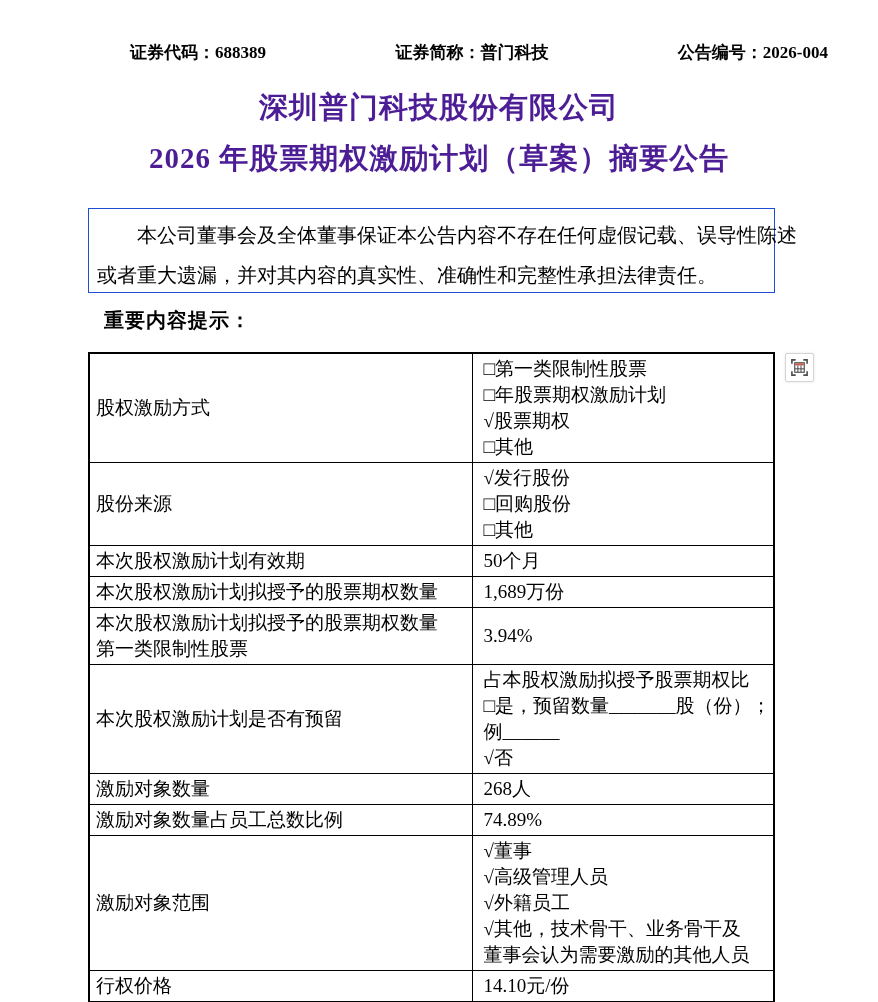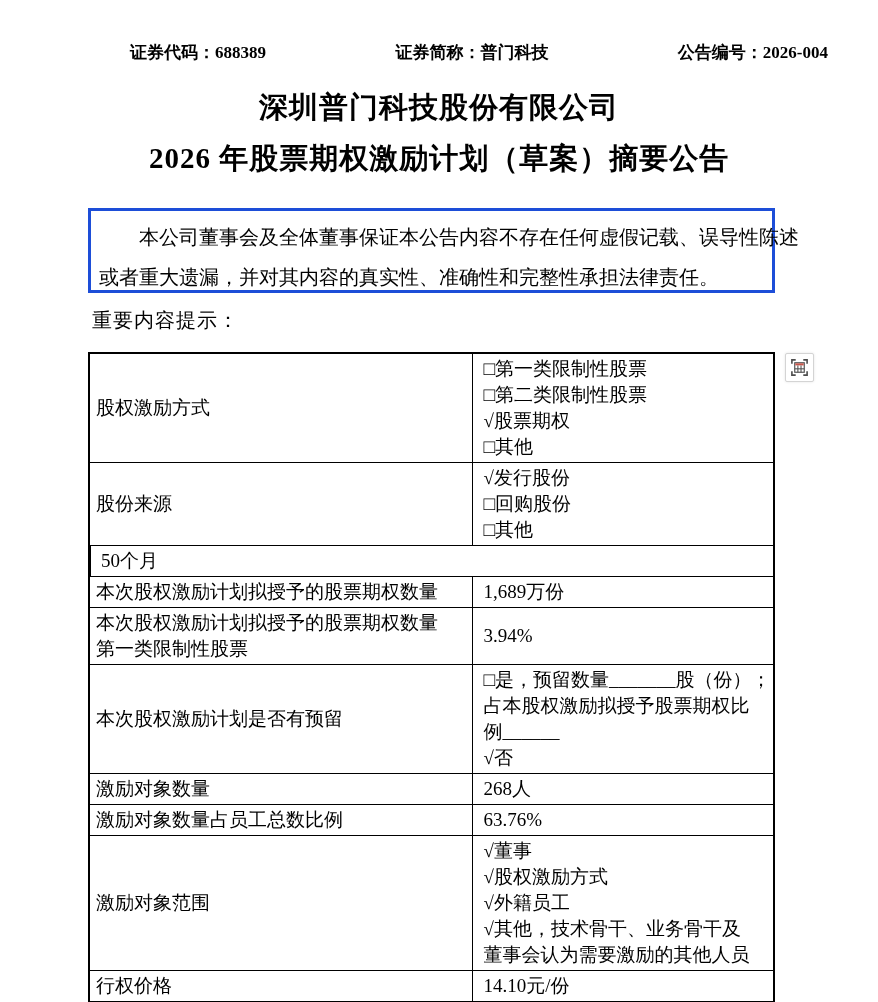--- a/index.html
+++ b/index.html
@@ -8,36 +8,36 @@
     font-family:"Liberation Serif","DejaVu Serif",serif;color:#000;
     overflow:hidden;
   }
   .doc-header{
     position:absolute;top:41px;left:90px;width:698px;
     display:flex;justify-content:space-between;
     font-weight:bold;font-size:17px;white-space:nowrap;margin-left:40px;
   }
   .title{
     position:absolute;left:0;width:878px;text-align:center;
-    color:#000000;font-weight:bold;font-size:29px;white-space:nowrap;
+    color:#4c1d95;font-weight:bold;font-size:29px;white-space:nowrap;
     letter-spacing:1px;
   }
   .title.t1{top:88px;}
   .title.t2{top:139px;}
   .disclaimer{
     position:absolute;top:208px;left:88px;width:687px;height:85px;
-    border:3px solid #1d4ed8;box-sizing:border-box;
+    border:1px solid #1d4ed8;box-sizing:border-box;
     font-size:20px;line-height:40px;
     padding:6px 10px 0 8px;
   }
   .disclaimer .dline{white-space:nowrap;}
   .disclaimer .dline.first{text-indent:2em;}
   .section-heading{
-    position:absolute;top:307px;left:92px;
-    font-weight:normal;font-size:20px;letter-spacing:1px;
+    position:absolute;top:307px;left:104px;
+    font-weight:bold;font-size:20px;letter-spacing:1px;
   }
   .tbl{
     position:absolute;top:352px;left:88px;width:687px;
     border:2px solid #000;box-sizing:border-box;
     font-size:19px;
   }
   .trow{display:flex;}
   .trow + .trow{border-top:1.5px solid #000;}
   .cell{
     box-sizing:border-box;line-height:26px;
@@ -73,36 +73,39 @@
 
 <div class="section-heading">重要内容提示：</div>
 
 <div class="tbl">
     <div class="trow">
       <div class="cell label">
         <div class="line">股权激励方式</div>
       </div>
       <div class="cell value">
         <div class="line">□第一类限制性股票</div>
-        <div class="line">□第二类限制性股票</div>
+        <div class="line">□年股票期权激励计划</div>
         <div class="line">√股票期权</div>
         <div class="line">□其他</div>
       </div>
     </div>
     <div class="trow">
       <div class="cell label">
         <div class="line">股份来源</div>
       </div>
       <div class="cell value">
         <div class="line">√发行股份</div>
         <div class="line">□回购股份</div>
         <div class="line">□其他</div>
       </div>
     </div>
     <div class="trow">
+      <div class="cell label">
+        <div class="line">本次股权激励计划有效期</div>
+      </div>
       <div class="cell value">
         <div class="line">50个月</div>
       </div>
     </div>
     <div class="trow">
       <div class="cell label">
         <div class="line">本次股权激励计划拟授予的股票期权数量</div>
       </div>
       <div class="cell value">
         <div class="line">1,689万份</div>
@@ -115,49 +118,49 @@
       </div>
       <div class="cell value">
         <div class="line">3.94%</div>
       </div>
     </div>
     <div class="trow">
       <div class="cell label">
         <div class="line">本次股权激励计划是否有预留</div>
       </div>
       <div class="cell value">
+        <div class="line">占本股权激励拟授予股票期权比</div>
         <div class="line">□是，预留数量_______股（份）；</div>
-        <div class="line">占本股权激励拟授予股票期权比</div>
         <div class="line">例______</div>
         <div class="line">√否</div>
       </div>
     </div>
     <div class="trow">
       <div class="cell label">
         <div class="line">激励对象数量</div>
       </div>
       <div class="cell value">
         <div class="line">268人</div>
       </div>
     </div>
     <div class="trow">
       <div class="cell label">
         <div class="line">激励对象数量占员工总数比例</div>
       </div>
       <div class="cell value">
-        <div class="line">63.76%</div>
+        <div class="line">74.89%</div>
       </div>
     </div>
     <div class="trow">
       <div class="cell label">
         <div class="line">激励对象范围</div>
       </div>
       <div class="cell value">
         <div class="line">√董事</div>
-        <div class="line">√股权激励方式</div>
+        <div class="line">√高级管理人员</div>
         <div class="line">√外籍员工</div>
         <div class="line">√其他，技术骨干、业务骨干及</div>
         <div class="line">董事会认为需要激励的其他人员</div>
       </div>
     </div>
     <div class="trow">
       <div class="cell label">
         <div class="line">行权价格</div>
       </div>
       <div class="cell value">

